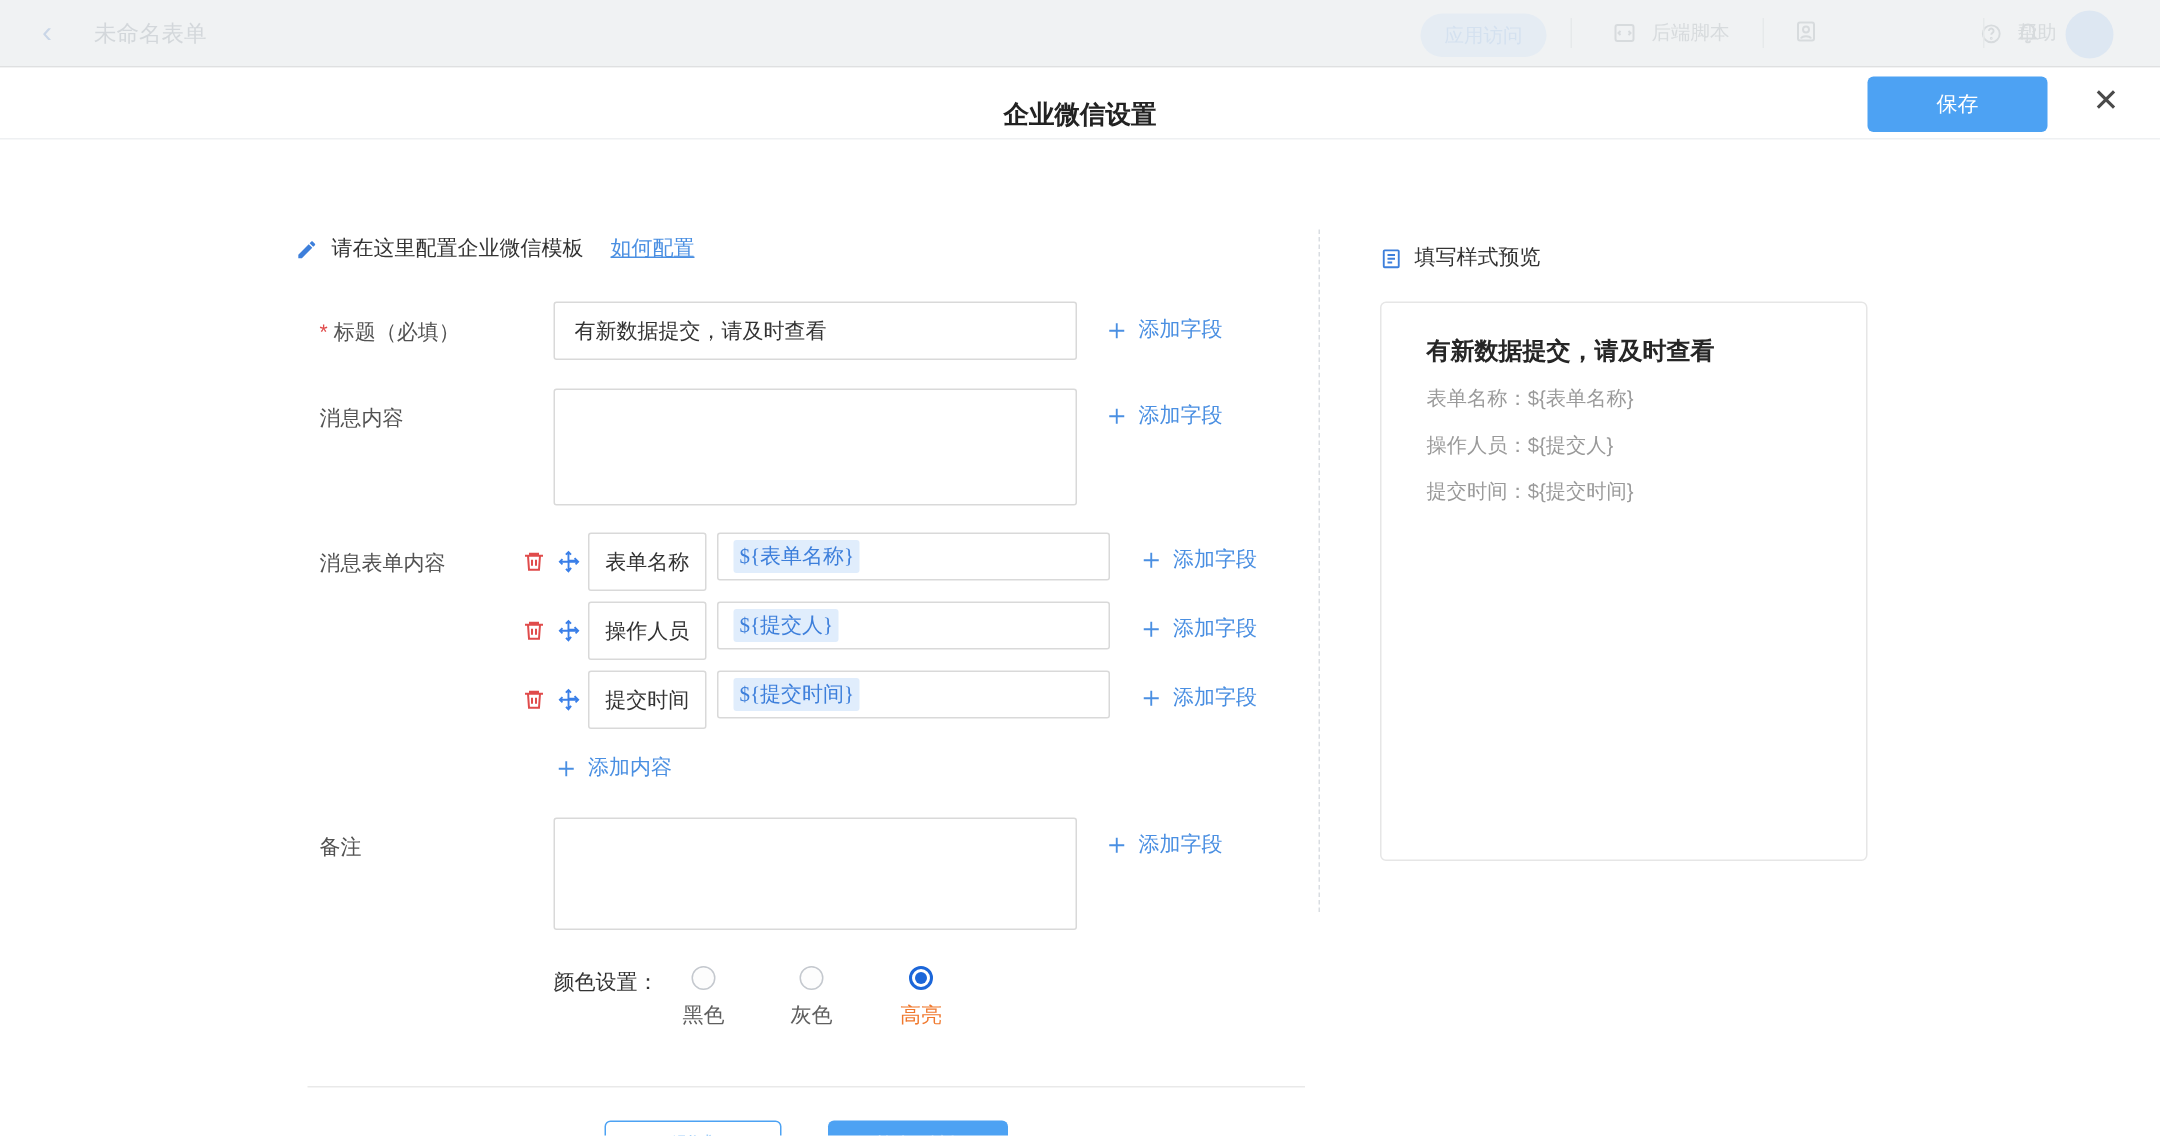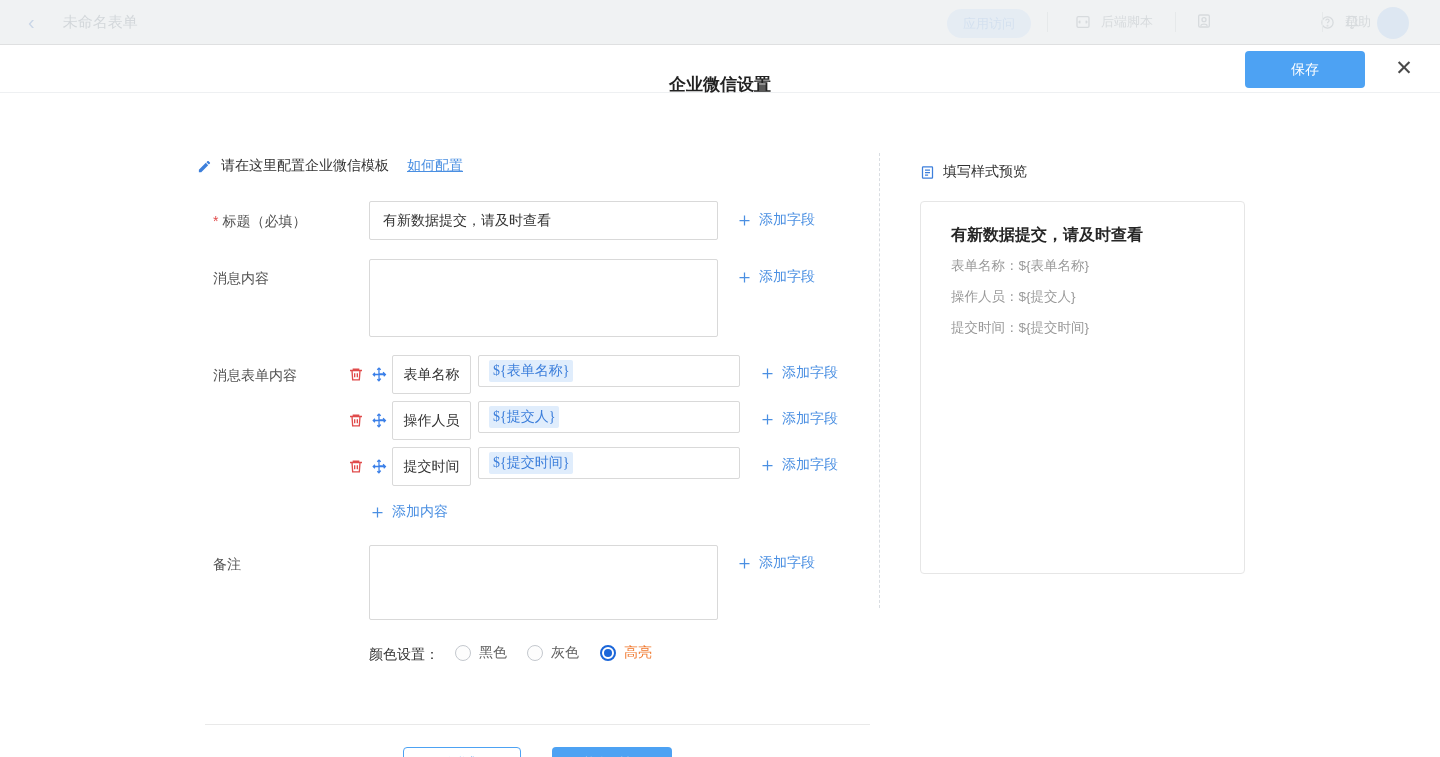--- a/index.html
+++ b/index.html
@@ -14,21 +14,21 @@
   .back-chev { color:#7d9fd0; font-size:20px; line-height:20px; margin-right:28px; }
   .pill { position:absolute; left:947px; top:9px; width:84px; height:29px; border-radius:15px; background:#cfe1f6; color:#9dbfe8; font-size:13px; display:flex; align-items:center; justify-content:center; }
   .titem { position:absolute; top:13px; display:flex; align-items:center; gap:10px; color:#a6adb3; font-size:13px; }
   .tdiv { position:absolute; top:12px; width:1px; height:20px; background:#d4d8da; }
   .ticon svg { display:block; }
   .avatar { position:absolute; left:1377px; top:7px; width:32px; height:32px; border-radius:50%; background:#b9d2f0; }
 
   
   .modal { position:absolute; left:0; top:45px; width:1440px; height:712px; background:#fff; box-shadow:0 -1px 0 rgba(0,0,0,.07); }
   .modal-header { position:relative; height:48px; border-bottom:1px solid #eef0f2; }
-  .modal-title { position:absolute; left:0; right:0; top:16px; height:48px; line-height:48px; text-align:center; font-size:17px; font-weight:bold; color:#222; }
+  .modal-title { position:absolute; left:0; right:0; top:8px; height:48px; line-height:48px; text-align:center; font-size:17px; font-weight:bold; color:#222; }
   .save-btn { position:absolute; right:75px; top:6px; width:120px; height:37px; border:none; border-radius:4px; background:#4da2f3; color:#fff; font-size:14px; cursor:pointer; font-family:inherit; }
   .close-btn { position:absolute; right:22px; top:9px; width:28px; height:28px; background:none; border:none; font-size:21px; color:#4a4a4a; cursor:pointer; line-height:28px; text-align:center; }
 
   .content { position:relative; height:663px; }
 
   
   .note-row { position:absolute; left:197px; top:64px; display:flex; align-items:center; font-size:14px; color:#333; }
   .pencil { color:#3d7fdb; margin-right:9px; display:flex; }
   .howto { color:#4a8fe2; text-decoration:underline; margin-left:18px; cursor:pointer; }
 
@@ -44,21 +44,21 @@
   .mrow { position:absolute; left:348px; width:500px; height:39px; }
   .rowicon { position:absolute; top:11px; width:17px; height:17px; cursor:pointer; display:flex; }
   .trash { left:0; color:#e04b4b; }
   .move { left:23px; color:#3a7fe8; }
   .name-in { position:absolute; left:44px; top:0; width:79px; height:39px; border:1px solid #d9d9d9; border-radius:2px; font-size:14px; color:#333; text-align:center; font-family:inherit; background:#fff; }
   .tok-box { position:absolute; left:130px; top:0; width:262px; height:32px; border:1px solid #d9d9d9; border-radius:2px; background:#fff; display:flex; align-items:center; padding:0 10px; cursor:text;font-family:Liberation Serif, serif; }
   .chip { background:#e0edfc; color:#3d7fdb; font-size:14px; padding:2px 4px; border-radius:2px; white-space:nowrap; }
   .row-add { left:412px; top:9px; }
 
   .color-label { position:absolute; left:369px; top:553px; font-size:14px; color:#333; }
-  .ropt { position:absolute; top:551px; display:flex; align-items:center; gap:8px; cursor:pointer; font-size:14px; color:#5f5f5f; }
+  .ropt { position:absolute; top:551px; display:flex; align-items:center; gap:8px; cursor:pointer; font-size:14px; color:#5f5f5f;flex-direction:column; }
   .rc { width:16px; height:16px; border-radius:50%; border:1px solid #c4c8ce; background:#fdfdfd; position:relative; }
   .ropt.on .rc { border:2px solid #1b66d9; background:#fff; }
   .ropt.on .rc::after { content:""; position:absolute; left:50%; top:50%; width:8px; height:8px; margin:-4px 0 0 -4px; border-radius:50%; background:#1b66d9; }
   .ropt.on .rlab { color:#f0782d; }
 
   .footer-divider { position:absolute; left:205px; top:631px; width:665px; height:1px; background:#e9e9e9; }
   .test-btn { position:absolute; left:403px; top:654px; width:118px; height:34px; border:1px solid #4da2f3; border-radius:4px; background:#fff; color:#4da2f3; font-size:14px; cursor:pointer; font-family:inherit; }
   .restore-btn { position:absolute; left:552px; top:654px; width:120px; height:34px; border:none; border-radius:4px; background:#4da2f3; color:#fff; font-size:14px; cursor:pointer; font-family:inherit; }
 
   

